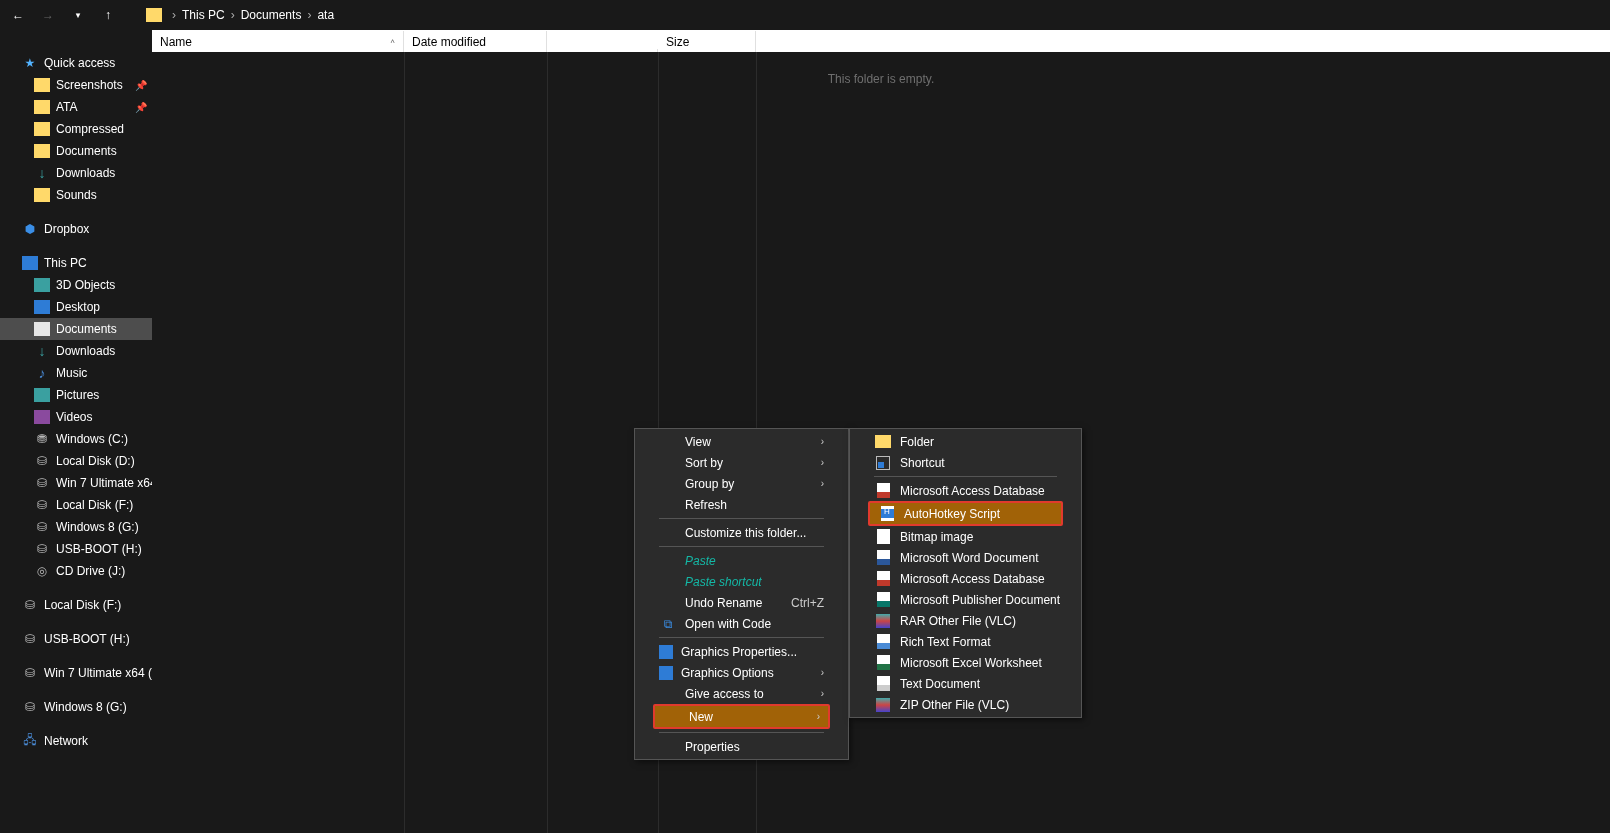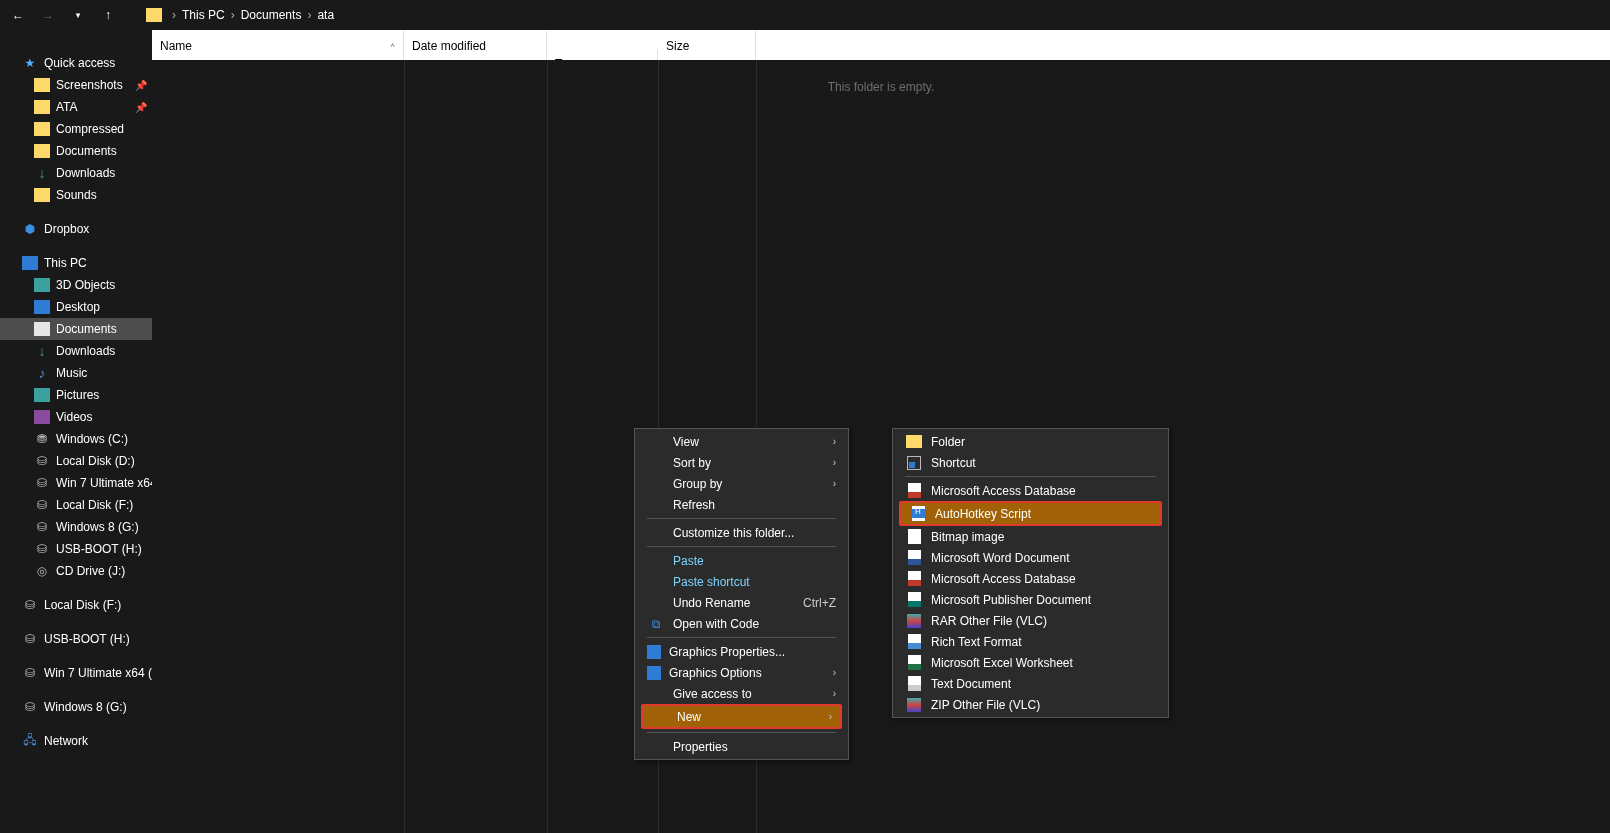--- a/index.html
+++ b/index.html
@@ -34,36 +34,36 @@
 .ico-pics { background: #3aa0a0; }
 .ico-vid { background: #8a4a9e; }
 .ico-drive { color: #bbb; }
 .ico-cd { color: #bbb; }
 .ico-net { color: #4a8bd6; }
 .pin { color: #999; font-size: 10px; margin-left: auto; margin-right: 4px; }
 .tree-gap { height: 12px; }
 
 
 .main { flex: 1; display: flex; flex-direction: column; }
-.col-header { height: 30px; background: #fff; color: #000; display: flex; align-items: center; border-top: 1px solid #fff; }
+.col-header { height: 22px; background: #fff; color: #000; display: flex; align-items: center; border-top: 1px solid #fff; }
 .col { padding: 0 8px; height: 100%; display: flex; align-items: center; border-right: 1px solid #e0e0e0; }
 .col.name { width: 252px; }
 .col.date { width: 143px; }
 .col.type { width: 111px; margin-top: 36px; }
 .col.size { width: 98px; }
 .sort-ind { margin-left: auto; color: #666; font-size: 8px; }
 .file-area { flex: 1; background: #191919; position: relative; }
 .vline { position: absolute; top: 0; bottom: 0; width: 1px; background: #2c2c2c; }
 .empty-msg { position: absolute; left: 50%; transform: translateX(-50%); top: 20px; color: #6f6f6f; }
 
 
-.ctx { position: absolute; background: #2b2b2b; border: 1px solid #555; box-shadow: 2px 2px 6px rgba(0,0,0,.5); padding: 2px 4px; }
+.ctx { position: absolute; background: #2b2b2b; border: 1px solid #555; box-shadow: 2px 2px 6px rgba(0,0,0,.5); padding: 2px 16px; }
 .ctx-row { display: flex; align-items: center; height: 21px; padding: 0 8px 0 8px; gap: 8px; cursor: pointer; white-space: nowrap; }
 .ctx-row.highlighted { background: #a16207; }
-.ctx-row.disabled { color: #7dd3fc; }
+.ctx-row.disabled { color: #14b8a6; font-style: italic; }
 .ctx-ico { width: 18px; height: 16px; flex-shrink: 0; display: inline-flex; align-items: center; justify-content: center; }
 .ctx-label { flex: 1; }
 .ctx-arrow { color: #ccc; font-size: 10px; }
 .ctx-shortcut { color: #ccc; }
 .ctx-sep { height: 1px; background: #555; margin: 3px 8px; }
 .red-box { border: 2px solid #e13a2d; border-radius: 2px; }
 
 .mi-folder { background: #ffd96a; width: 16px; height: 13px; }
 .mi-shortcut { width: 14px; height: 14px; border: 1px solid #bbb; position: relative; }
 .mi-shortcut::after { content: ""; position: absolute; left: 1px; bottom: 1px; width: 6px; height: 6px; background: #2e7cd6; }
@@ -74,21 +74,21 @@
 .mi-ahk::before { background: #2e7cd6; color:#fff; content:"H"; text-align:center; font-size:8px; line-height:6px; height:9px; top:3px; bottom:auto;}
 .mi-word::before { background: #2b579a; }
 .mi-ppt::before { background: #d24726; }
 .mi-pub::before { background: #077568; }
 .mi-excel::before { background: #217346; }
 .mi-rar, .mi-zip { background: linear-gradient(#4aa, #c44, #44c); width: 14px; height: 14px; }
 .mi-rtf::before { background: #4a8bd6; }
 .mi-txt::before { background: #ccc; }
 
 #ctx-main { left: 634px; top: 428px; width: 215px; }
-#ctx-sub  { left: 892px; top: 428px; width: 277px; }
+#ctx-sub  { left: 849px; top: 428px; width: 233px; }
 .sub-red-wrap { margin: 0 2px; }
 </style>
 </head>
 <body>
 
 <div class="toolbar">
   <span class="nav-btn">←</span>
   <span class="nav-btn disabled">→</span>
   <span class="nav-btn" style="font-size:9px">▾</span>
   <span class="nav-btn">↑</span>

